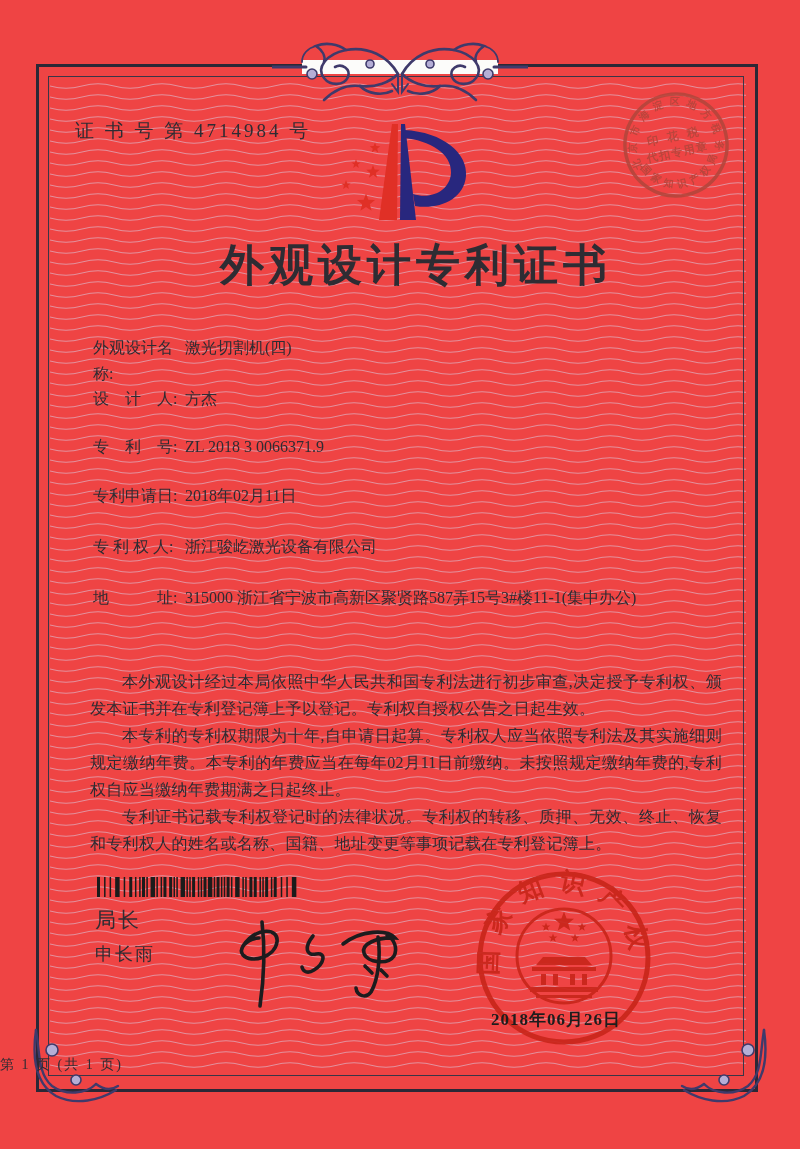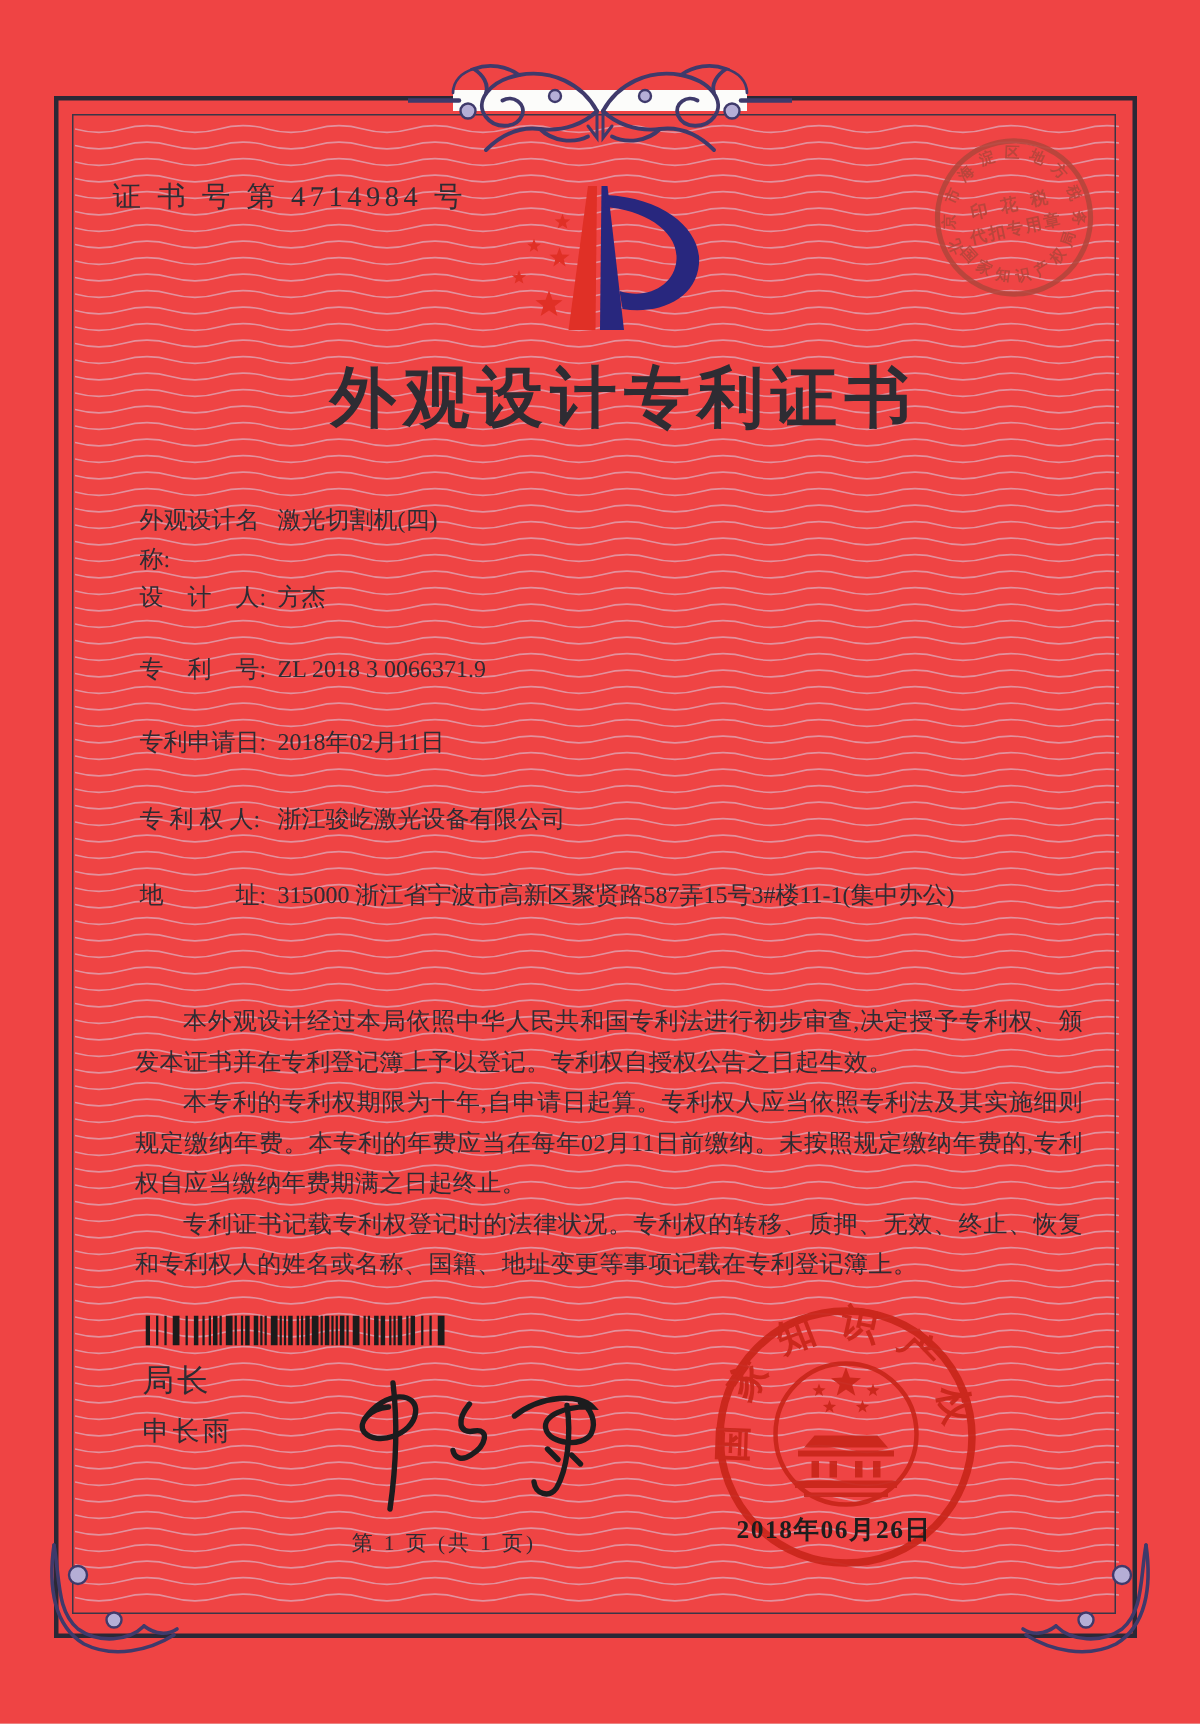--- a/index.html
+++ b/index.html
@@ -12,21 +12,21 @@
   #title{left:0;top:236px;width:800px;text-align:center;font-size:44px;font-weight:600;letter-spacing:5px;margin-left:16px;}
   .row{position:absolute;left:93px;font-size:16px;line-height:26px;}
   .lbl{display:inline-block;width:92px;vertical-align:top;}
   .val{display:inline-block;width:508px;vertical-align:top;}
   #grant-no{position:absolute;left:447px;top:0;white-space:nowrap;}
   #body-text{left:90px;top:668px;width:632px;font-size:16px;line-height:27px;text-align:justify;}
   #body-text p{margin:0;text-indent:2em;letter-spacing:0.3px;}
   #officer-title{left:95px;top:906px;font-size:21px;letter-spacing:2px;}
   #officer-name{left:95px;top:942px;font-size:18px;letter-spacing:2px;}
   #seal-date{left:491px;top:1008px;font-size:17px;letter-spacing:1px;color:#1d1d1d;font-weight:600;}
-  #footer{left:0;top:1020px;width:592px;text-align:center;font-size:14px;letter-spacing:2px;}
+  #footer{left:0;top:1056px;width:592px;text-align:left;font-size:14px;letter-spacing:2px;}
   svg{display:block;}
   .arc-text{font-family:"Liberation Serif","DejaVu Serif",serif;font-weight:700;}
 </style>
 </head>
 <body>
 
 <div id="page">
 
   <svg id="waves" class="abs" style="left:50px;top:78px;" width="696" height="996" viewBox="0 0 696 996">
       <path d="M0 8 q16 4.5 32 0 t 32 0 q16 4.5 32 0 t 32 0 q16 4.5 32 0 t 32 0 q16 4.5 32 0 t 32 0 q16 4.5 32 0 t 32 0 q16 4.5 32 0 t 32 0 q16 4.5 32 0 t 32 0 q16 4.5 32 0 t 32 0 q16 4.5 32 0 t 32 0 q16 4.5 32 0 t 32 0 q16 4.5 32 0 t 32 0M0 19 q16 4.5 32 0 t 32 0 q16 4.5 32 0 t 32 0 q16 4.5 32 0 t 32 0 q16 4.5 32 0 t 32 0 q16 4.5 32 0 t 32 0 q16 4.5 32 0 t 32 0 q16 4.5 32 0 t 32 0 q16 4.5 32 0 t 32 0 q16 4.5 32 0 t 32 0 q16 4.5 32 0 t 32 0 q16 4.5 32 0 t 32 0M0 30 q16 4.5 32 0 t 32 0 q16 4.5 32 0 t 32 0 q16 4.5 32 0 t 32 0 q16 4.5 32 0 t 32 0 q16 4.5 32 0 t 32 0 q16 4.5 32 0 t 32 0 q16 4.5 32 0 t 32 0 q16 4.5 32 0 t 32 0 q16 4.5 32 0 t 32 0 q16 4.5 32 0 t 32 0 q16 4.5 32 0 t 32 0M0 41 q16 4.5 32 0 t 32 0 q16 4.5 32 0 t 32 0 q16 4.5 32 0 t 32 0 q16 4.5 32 0 t 32 0 q16 4.5 32 0 t 32 0 q16 4.5 32 0 t 32 0 q16 4.5 32 0 t 32 0 q16 4.5 32 0 t 32 0 q16 4.5 32 0 t 32 0 q16 4.5 32 0 t 32 0 q16 4.5 32 0 t 32 0M0 52 q16 4.5 32 0 t 32 0 q16 4.5 32 0 t 32 0 q16 4.5 32 0 t 32 0 q16 4.5 32 0 t 32 0 q16 4.5 32 0 t 32 0 q16 4.5 32 0 t 32 0 q16 4.5 32 0 t 32 0 q16 4.5 32 0 t 32 0 q16 4.5 32 0 t 32 0 q16 4.5 32 0 t 32 0 q16 4.5 32 0 t 32 0M0 63 q16 4.5 32 0 t 32 0 q16 4.5 32 0 t 32 0 q16 4.5 32 0 t 32 0 q16 4.5 32 0 t 32 0 q16 4.5 32 0 t 32 0 q16 4.5 32 0 t 32 0 q16 4.5 32 0 t 32 0 q16 4.5 32 0 t 32 0 q16 4.5 32 0 t 32 0 q16 4.5 32 0 t 32 0 q16 4.5 32 0 t 32 0M0 74 q16 4.5 32 0 t 32 0 q16 4.5 32 0 t 32 0 q16 4.5 32 0 t 32 0 q16 4.5 32 0 t 32 0 q16 4.5 32 0 t 32 0 q16 4.5 32 0 t 32 0 q16 4.5 32 0 t 32 0 q16 4.5 32 0 t 32 0 q16 4.5 32 0 t 32 0 q16 4.5 32 0 t 32 0 q16 4.5 32 0 t 32 0M0 85 q16 4.5 32 0 t 32 0 q16 4.5 32 0 t 32 0 q16 4.5 32 0 t 32 0 q16 4.5 32 0 t 32 0 q16 4.5 32 0 t 32 0 q16 4.5 32 0 t 32 0 q16 4.5 32 0 t 32 0 q16 4.5 32 0 t 32 0 q16 4.5 32 0 t 32 0 q16 4.5 32 0 t 32 0 q16 4.5 32 0 t 32 0M0 96 q16 4.5 32 0 t 32 0 q16 4.5 32 0 t 32 0 q16 4.5 32 0 t 32 0 q16 4.5 32 0 t 32 0 q16 4.5 32 0 t 32 0 q16 4.5 32 0 t 32 0 q16 4.5 32 0 t 32 0 q16 4.5 32 0 t 32 0 q16 4.5 32 0 t 32 0 q16 4.5 32 0 t 32 0 q16 4.5 32 0 t 32 0M0 107 q16 4.5 32 0 t 32 0 q16 4.5 32 0 t 32 0 q16 4.5 32 0 t 32 0 q16 4.5 32 0 t 32 0 q16 4.5 32 0 t 32 0 q16 4.5 32 0 t 32 0 q16 4.5 32 0 t 32 0 q16 4.5 32 0 t 32 0 q16 4.5 32 0 t 32 0 q16 4.5 32 0 t 32 0 q16 4.5 32 0 t 32 0M0 118 q16 4.5 32 0 t 32 0 q16 4.5 32 0 t 32 0 q16 4.5 32 0 t 32 0 q16 4.5 32 0 t 32 0 q16 4.5 32 0 t 32 0 q16 4.5 32 0 t 32 0 q16 4.5 32 0 t 32 0 q16 4.5 32 0 t 32 0 q16 4.5 32 0 t 32 0 q16 4.5 32 0 t 32 0 q16 4.5 32 0 t 32 0M0 129 q16 4.5 32 0 t 32 0 q16 4.5 32 0 t 32 0 q16 4.5 32 0 t 32 0 q16 4.5 32 0 t 32 0 q16 4.5 32 0 t 32 0 q16 4.5 32 0 t 32 0 q16 4.5 32 0 t 32 0 q16 4.5 32 0 t 32 0 q16 4.5 32 0 t 32 0 q16 4.5 32 0 t 32 0 q16 4.5 32 0 t 32 0M0 140 q16 4.5 32 0 t 32 0 q16 4.5 32 0 t 32 0 q16 4.5 32 0 t 32 0 q16 4.5 32 0 t 32 0 q16 4.5 32 0 t 32 0 q16 4.5 32 0 t 32 0 q16 4.5 32 0 t 32 0 q16 4.5 32 0 t 32 0 q16 4.5 32 0 t 32 0 q16 4.5 32 0 t 32 0 q16 4.5 32 0 t 32 0M0 151 q16 4.5 32 0 t 32 0 q16 4.5 32 0 t 32 0 q16 4.5 32 0 t 32 0 q16 4.5 32 0 t 32 0 q16 4.5 32 0 t 32 0 q16 4.5 32 0 t 32 0 q16 4.5 32 0 t 32 0 q16 4.5 32 0 t 32 0 q16 4.5 32 0 t 32 0 q16 4.5 32 0 t 32 0 q16 4.5 32 0 t 32 0M0 162 q16 4.5 32 0 t 32 0 q16 4.5 32 0 t 32 0 q16 4.5 32 0 t 32 0 q16 4.5 32 0 t 32 0 q16 4.5 32 0 t 32 0 q16 4.5 32 0 t 32 0 q16 4.5 32 0 t 32 0 q16 4.5 32 0 t 32 0 q16 4.5 32 0 t 32 0 q16 4.5 32 0 t 32 0 q16 4.5 32 0 t 32 0M0 173 q16 4.5 32 0 t 32 0 q16 4.5 32 0 t 32 0 q16 4.5 32 0 t 32 0 q16 4.5 32 0 t 32 0 q16 4.5 32 0 t 32 0 q16 4.5 32 0 t 32 0 q16 4.5 32 0 t 32 0 q16 4.5 32 0 t 32 0 q16 4.5 32 0 t 32 0 q16 4.5 32 0 t 32 0 q16 4.5 32 0 t 32 0M0 184 q16 4.5 32 0 t 32 0 q16 4.5 32 0 t 32 0 q16 4.5 32 0 t 32 0 q16 4.5 32 0 t 32 0 q16 4.5 32 0 t 32 0 q16 4.5 32 0 t 32 0 q16 4.5 32 0 t 32 0 q16 4.5 32 0 t 32 0 q16 4.5 32 0 t 32 0 q16 4.5 32 0 t 32 0 q16 4.5 32 0 t 32 0M0 195 q16 4.5 32 0 t 32 0 q16 4.5 32 0 t 32 0 q16 4.5 32 0 t 32 0 q16 4.5 32 0 t 32 0 q16 4.5 32 0 t 32 0 q16 4.5 32 0 t 32 0 q16 4.5 32 0 t 32 0 q16 4.5 32 0 t 32 0 q16 4.5 32 0 t 32 0 q16 4.5 32 0 t 32 0 q16 4.5 32 0 t 32 0M0 206 q16 4.5 32 0 t 32 0 q16 4.5 32 0 t 32 0 q16 4.5 32 0 t 32 0 q16 4.5 32 0 t 32 0 q16 4.5 32 0 t 32 0 q16 4.5 32 0 t 32 0 q16 4.5 32 0 t 32 0 q16 4.5 32 0 t 32 0 q16 4.5 32 0 t 32 0 q16 4.5 32 0 t 32 0 q16 4.5 32 0 t 32 0M0 217 q16 4.5 32 0 t 32 0 q16 4.5 32 0 t 32 0 q16 4.5 32 0 t 32 0 q16 4.5 32 0 t 32 0 q16 4.5 32 0 t 32 0 q16 4.5 32 0 t 32 0 q16 4.5 32 0 t 32 0 q16 4.5 32 0 t 32 0 q16 4.5 32 0 t 32 0 q16 4.5 32 0 t 32 0 q16 4.5 32 0 t 32 0M0 228 q16 4.5 32 0 t 32 0 q16 4.5 32 0 t 32 0 q16 4.5 32 0 t 32 0 q16 4.5 32 0 t 32 0 q16 4.5 32 0 t 32 0 q16 4.5 32 0 t 32 0 q16 4.5 32 0 t 32 0 q16 4.5 32 0 t 32 0 q16 4.5 32 0 t 32 0 q16 4.5 32 0 t 32 0 q16 4.5 32 0 t 32 0M0 239 q16 4.5 32 0 t 32 0 q16 4.5 32 0 t 32 0 q16 4.5 32 0 t 32 0 q16 4.5 32 0 t 32 0 q16 4.5 32 0 t 32 0 q16 4.5 32 0 t 32 0 q16 4.5 32 0 t 32 0 q16 4.5 32 0 t 32 0 q16 4.5 32 0 t 32 0 q16 4.5 32 0 t 32 0 q16 4.5 32 0 t 32 0M0 250 q16 4.5 32 0 t 32 0 q16 4.5 32 0 t 32 0 q16 4.5 32 0 t 32 0 q16 4.5 32 0 t 32 0 q16 4.5 32 0 t 32 0 q16 4.5 32 0 t 32 0 q16 4.5 32 0 t 32 0 q16 4.5 32 0 t 32 0 q16 4.5 32 0 t 32 0 q16 4.5 32 0 t 32 0 q16 4.5 32 0 t 32 0M0 261 q16 4.5 32 0 t 32 0 q16 4.5 32 0 t 32 0 q16 4.5 32 0 t 32 0 q16 4.5 32 0 t 32 0 q16 4.5 32 0 t 32 0 q16 4.5 32 0 t 32 0 q16 4.5 32 0 t 32 0 q16 4.5 32 0 t 32 0 q16 4.5 32 0 t 32 0 q16 4.5 32 0 t 32 0 q16 4.5 32 0 t 32 0M0 272 q16 4.5 32 0 t 32 0 q16 4.5 32 0 t 32 0 q16 4.5 32 0 t 32 0 q16 4.5 32 0 t 32 0 q16 4.5 32 0 t 32 0 q16 4.5 32 0 t 32 0 q16 4.5 32 0 t 32 0 q16 4.5 32 0 t 32 0 q16 4.5 32 0 t 32 0 q16 4.5 32 0 t 32 0 q16 4.5 32 0 t 32 0M0 283 q16 4.5 32 0 t 32 0 q16 4.5 32 0 t 32 0 q16 4.5 32 0 t 32 0 q16 4.5 32 0 t 32 0 q16 4.5 32 0 t 32 0 q16 4.5 32 0 t 32 0 q16 4.5 32 0 t 32 0 q16 4.5 32 0 t 32 0 q16 4.5 32 0 t 32 0 q16 4.5 32 0 t 32 0 q16 4.5 32 0 t 32 0M0 294 q16 4.5 32 0 t 32 0 q16 4.5 32 0 t 32 0 q16 4.5 32 0 t 32 0 q16 4.5 32 0 t 32 0 q16 4.5 32 0 t 32 0 q16 4.5 32 0 t 32 0 q16 4.5 32 0 t 32 0 q16 4.5 32 0 t 32 0 q16 4.5 32 0 t 32 0 q16 4.5 32 0 t 32 0 q16 4.5 32 0 t 32 0M0 305 q16 4.5 32 0 t 32 0 q16 4.5 32 0 t 32 0 q16 4.5 32 0 t 32 0 q16 4.5 32 0 t 32 0 q16 4.5 32 0 t 32 0 q16 4.5 32 0 t 32 0 q16 4.5 32 0 t 32 0 q16 4.5 32 0 t 32 0 q16 4.5 32 0 t 32 0 q16 4.5 32 0 t 32 0 q16 4.5 32 0 t 32 0M0 316 q16 4.5 32 0 t 32 0 q16 4.5 32 0 t 32 0 q16 4.5 32 0 t 32 0 q16 4.5 32 0 t 32 0 q16 4.5 32 0 t 32 0 q16 4.5 32 0 t 32 0 q16 4.5 32 0 t 32 0 q16 4.5 32 0 t 32 0 q16 4.5 32 0 t 32 0 q16 4.5 32 0 t 32 0 q16 4.5 32 0 t 32 0M0 327 q16 4.5 32 0 t 32 0 q16 4.5 32 0 t 32 0 q16 4.5 32 0 t 32 0 q16 4.5 32 0 t 32 0 q16 4.5 32 0 t 32 0 q16 4.5 32 0 t 32 0 q16 4.5 32 0 t 32 0 q16 4.5 32 0 t 32 0 q16 4.5 32 0 t 32 0 q16 4.5 32 0 t 32 0 q16 4.5 32 0 t 32 0M0 338 q16 4.5 32 0 t 32 0 q16 4.5 32 0 t 32 0 q16 4.5 32 0 t 32 0 q16 4.5 32 0 t 32 0 q16 4.5 32 0 t 32 0 q16 4.5 32 0 t 32 0 q16 4.5 32 0 t 32 0 q16 4.5 32 0 t 32 0 q16 4.5 32 0 t 32 0 q16 4.5 32 0 t 32 0 q16 4.5 32 0 t 32 0M0 349 q16 4.5 32 0 t 32 0 q16 4.5 32 0 t 32 0 q16 4.5 32 0 t 32 0 q16 4.5 32 0 t 32 0 q16 4.5 32 0 t 32 0 q16 4.5 32 0 t 32 0 q16 4.5 32 0 t 32 0 q16 4.5 32 0 t 32 0 q16 4.5 32 0 t 32 0 q16 4.5 32 0 t 32 0 q16 4.5 32 0 t 32 0M0 360 q16 4.5 32 0 t 32 0 q16 4.5 32 0 t 32 0 q16 4.5 32 0 t 32 0 q16 4.5 32 0 t 32 0 q16 4.5 32 0 t 32 0 q16 4.5 32 0 t 32 0 q16 4.5 32 0 t 32 0 q16 4.5 32 0 t 32 0 q16 4.5 32 0 t 32 0 q16 4.5 32 0 t 32 0 q16 4.5 32 0 t 32 0M0 371 q16 4.5 32 0 t 32 0 q16 4.5 32 0 t 32 0 q16 4.5 32 0 t 32 0 q16 4.5 32 0 t 32 0 q16 4.5 32 0 t 32 0 q16 4.5 32 0 t 32 0 q16 4.5 32 0 t 32 0 q16 4.5 32 0 t 32 0 q16 4.5 32 0 t 32 0 q16 4.5 32 0 t 32 0 q16 4.5 32 0 t 32 0M0 382 q16 4.5 32 0 t 32 0 q16 4.5 32 0 t 32 0 q16 4.5 32 0 t 32 0 q16 4.5 32 0 t 32 0 q16 4.5 32 0 t 32 0 q16 4.5 32 0 t 32 0 q16 4.5 32 0 t 32 0 q16 4.5 32 0 t 32 0 q16 4.5 32 0 t 32 0 q16 4.5 32 0 t 32 0 q16 4.5 32 0 t 32 0M0 393 q16 4.5 32 0 t 32 0 q16 4.5 32 0 t 32 0 q16 4.5 32 0 t 32 0 q16 4.5 32 0 t 32 0 q16 4.5 32 0 t 32 0 q16 4.5 32 0 t 32 0 q16 4.5 32 0 t 32 0 q16 4.5 32 0 t 32 0 q16 4.5 32 0 t 32 0 q16 4.5 32 0 t 32 0 q16 4.5 32 0 t 32 0M0 404 q16 4.5 32 0 t 32 0 q16 4.5 32 0 t 32 0 q16 4.5 32 0 t 32 0 q16 4.5 32 0 t 32 0 q16 4.5 32 0 t 32 0 q16 4.5 32 0 t 32 0 q16 4.5 32 0 t 32 0 q16 4.5 32 0 t 32 0 q16 4.5 32 0 t 32 0 q16 4.5 32 0 t 32 0 q16 4.5 32 0 t 32 0M0 415 q16 4.5 32 0 t 32 0 q16 4.5 32 0 t 32 0 q16 4.5 32 0 t 32 0 q16 4.5 32 0 t 32 0 q16 4.5 32 0 t 32 0 q16 4.5 32 0 t 32 0 q16 4.5 32 0 t 32 0 q16 4.5 32 0 t 32 0 q16 4.5 32 0 t 32 0 q16 4.5 32 0 t 32 0 q16 4.5 32 0 t 32 0M0 426 q16 4.5 32 0 t 32 0 q16 4.5 32 0 t 32 0 q16 4.5 32 0 t 32 0 q16 4.5 32 0 t 32 0 q16 4.5 32 0 t 32 0 q16 4.5 32 0 t 32 0 q16 4.5 32 0 t 32 0 q16 4.5 32 0 t 32 0 q16 4.5 32 0 t 32 0 q16 4.5 32 0 t 32 0 q16 4.5 32 0 t 32 0M0 437 q16 4.5 32 0 t 32 0 q16 4.5 32 0 t 32 0 q16 4.5 32 0 t 32 0 q16 4.5 32 0 t 32 0 q16 4.5 32 0 t 32 0 q16 4.5 32 0 t 32 0 q16 4.5 32 0 t 32 0 q16 4.5 32 0 t 32 0 q16 4.5 32 0 t 32 0 q16 4.5 32 0 t 32 0 q16 4.5 32 0 t 32 0M0 448 q16 4.5 32 0 t 32 0 q16 4.5 32 0 t 32 0 q16 4.5 32 0 t 32 0 q16 4.5 32 0 t 32 0 q16 4.5 32 0 t 32 0 q16 4.5 32 0 t 32 0 q16 4.5 32 0 t 32 0 q16 4.5 32 0 t 32 0 q16 4.5 32 0 t 32 0 q16 4.5 32 0 t 32 0 q16 4.5 32 0 t 32 0M0 459 q16 4.5 32 0 t 32 0 q16 4.5 32 0 t 32 0 q16 4.5 32 0 t 32 0 q16 4.5 32 0 t 32 0 q16 4.5 32 0 t 32 0 q16 4.5 32 0 t 32 0 q16 4.5 32 0 t 32 0 q16 4.5 32 0 t 32 0 q16 4.5 32 0 t 32 0 q16 4.5 32 0 t 32 0 q16 4.5 32 0 t 32 0M0 470 q16 4.5 32 0 t 32 0 q16 4.5 32 0 t 32 0 q16 4.5 32 0 t 32 0 q16 4.5 32 0 t 32 0 q16 4.5 32 0 t 32 0 q16 4.5 32 0 t 32 0 q16 4.5 32 0 t 32 0 q16 4.5 32 0 t 32 0 q16 4.5 32 0 t 32 0 q16 4.5 32 0 t 32 0 q16 4.5 32 0 t 32 0M0 481 q16 4.5 32 0 t 32 0 q16 4.5 32 0 t 32 0 q16 4.5 32 0 t 32 0 q16 4.5 32 0 t 32 0 q16 4.5 32 0 t 32 0 q16 4.5 32 0 t 32 0 q16 4.5 32 0 t 32 0 q16 4.5 32 0 t 32 0 q16 4.5 32 0 t 32 0 q16 4.5 32 0 t 32 0 q16 4.5 32 0 t 32 0M0 492 q16 4.5 32 0 t 32 0 q16 4.5 32 0 t 32 0 q16 4.5 32 0 t 32 0 q16 4.5 32 0 t 32 0 q16 4.5 32 0 t 32 0 q16 4.5 32 0 t 32 0 q16 4.5 32 0 t 32 0 q16 4.5 32 0 t 32 0 q16 4.5 32 0 t 32 0 q16 4.5 32 0 t 32 0 q16 4.5 32 0 t 32 0M0 503 q16 4.5 32 0 t 32 0 q16 4.5 32 0 t 32 0 q16 4.5 32 0 t 32 0 q16 4.5 32 0 t 32 0 q16 4.5 32 0 t 32 0 q16 4.5 32 0 t 32 0 q16 4.5 32 0 t 32 0 q16 4.5 32 0 t 32 0 q16 4.5 32 0 t 32 0 q16 4.5 32 0 t 32 0 q16 4.5 32 0 t 32 0M0 514 q16 4.5 32 0 t 32 0 q16 4.5 32 0 t 32 0 q16 4.5 32 0 t 32 0 q16 4.5 32 0 t 32 0 q16 4.5 32 0 t 32 0 q16 4.5 32 0 t 32 0 q16 4.5 32 0 t 32 0 q16 4.5 32 0 t 32 0 q16 4.5 32 0 t 32 0 q16 4.5 32 0 t 32 0 q16 4.5 32 0 t 32 0M0 525 q16 4.5 32 0 t 32 0 q16 4.5 32 0 t 32 0 q16 4.5 32 0 t 32 0 q16 4.5 32 0 t 32 0 q16 4.5 32 0 t 32 0 q16 4.5 32 0 t 32 0 q16 4.5 32 0 t 32 0 q16 4.5 32 0 t 32 0 q16 4.5 32 0 t 32 0 q16 4.5 32 0 t 32 0 q16 4.5 32 0 t 32 0M0 536 q16 4.5 32 0 t 32 0 q16 4.5 32 0 t 32 0 q16 4.5 32 0 t 32 0 q16 4.5 32 0 t 32 0 q16 4.5 32 0 t 32 0 q16 4.5 32 0 t 32 0 q16 4.5 32 0 t 32 0 q16 4.5 32 0 t 32 0 q16 4.5 32 0 t 32 0 q16 4.5 32 0 t 32 0 q16 4.5 32 0 t 32 0M0 547 q16 4.5 32 0 t 32 0 q16 4.5 32 0 t 32 0 q16 4.5 32 0 t 32 0 q16 4.5 32 0 t 32 0 q16 4.5 32 0 t 32 0 q16 4.5 32 0 t 32 0 q16 4.5 32 0 t 32 0 q16 4.5 32 0 t 32 0 q16 4.5 32 0 t 32 0 q16 4.5 32 0 t 32 0 q16 4.5 32 0 t 32 0M0 558 q16 4.5 32 0 t 32 0 q16 4.5 32 0 t 32 0 q16 4.5 32 0 t 32 0 q16 4.5 32 0 t 32 0 q16 4.5 32 0 t 32 0 q16 4.5 32 0 t 32 0 q16 4.5 32 0 t 32 0 q16 4.5 32 0 t 32 0 q16 4.5 32 0 t 32 0 q16 4.5 32 0 t 32 0 q16 4.5 32 0 t 32 0M0 569 q16 4.5 32 0 t 32 0 q16 4.5 32 0 t 32 0 q16 4.5 32 0 t 32 0 q16 4.5 32 0 t 32 0 q16 4.5 32 0 t 32 0 q16 4.5 32 0 t 32 0 q16 4.5 32 0 t 32 0 q16 4.5 32 0 t 32 0 q16 4.5 32 0 t 32 0 q16 4.5 32 0 t 32 0 q16 4.5 32 0 t 32 0M0 580 q16 4.5 32 0 t 32 0 q16 4.5 32 0 t 32 0 q16 4.5 32 0 t 32 0 q16 4.5 32 0 t 32 0 q16 4.5 32 0 t 32 0 q16 4.5 32 0 t 32 0 q16 4.5 32 0 t 32 0 q16 4.5 32 0 t 32 0 q16 4.5 32 0 t 32 0 q16 4.5 32 0 t 32 0 q16 4.5 32 0 t 32 0M0 591 q16 4.5 32 0 t 32 0 q16 4.5 32 0 t 32 0 q16 4.5 32 0 t 32 0 q16 4.5 32 0 t 32 0 q16 4.5 32 0 t 32 0 q16 4.5 32 0 t 32 0 q16 4.5 32 0 t 32 0 q16 4.5 32 0 t 32 0 q16 4.5 32 0 t 32 0 q16 4.5 32 0 t 32 0 q16 4.5 32 0 t 32 0M0 602 q16 4.5 32 0 t 32 0 q16 4.5 32 0 t 32 0 q16 4.5 32 0 t 32 0 q16 4.5 32 0 t 32 0 q16 4.5 32 0 t 32 0 q16 4.5 32 0 t 32 0 q16 4.5 32 0 t 32 0 q16 4.5 32 0 t 32 0 q16 4.5 32 0 t 32 0 q16 4.5 32 0 t 32 0 q16 4.5 32 0 t 32 0M0 613 q16 4.5 32 0 t 32 0 q16 4.5 32 0 t 32 0 q16 4.5 32 0 t 32 0 q16 4.5 32 0 t 32 0 q16 4.5 32 0 t 32 0 q16 4.5 32 0 t 32 0 q16 4.5 32 0 t 32 0 q16 4.5 32 0 t 32 0 q16 4.5 32 0 t 32 0 q16 4.5 32 0 t 32 0 q16 4.5 32 0 t 32 0M0 624 q16 4.5 32 0 t 32 0 q16 4.5 32 0 t 32 0 q16 4.5 32 0 t 32 0 q16 4.5 32 0 t 32 0 q16 4.5 32 0 t 32 0 q16 4.5 32 0 t 32 0 q16 4.5 32 0 t 32 0 q16 4.5 32 0 t 32 0 q16 4.5 32 0 t 32 0 q16 4.5 32 0 t 32 0 q16 4.5 32 0 t 32 0M0 635 q16 4.5 32 0 t 32 0 q16 4.5 32 0 t 32 0 q16 4.5 32 0 t 32 0 q16 4.5 32 0 t 32 0 q16 4.5 32 0 t 32 0 q16 4.5 32 0 t 32 0 q16 4.5 32 0 t 32 0 q16 4.5 32 0 t 32 0 q16 4.5 32 0 t 32 0 q16 4.5 32 0 t 32 0 q16 4.5 32 0 t 32 0M0 646 q16 4.5 32 0 t 32 0 q16 4.5 32 0 t 32 0 q16 4.5 32 0 t 32 0 q16 4.5 32 0 t 32 0 q16 4.5 32 0 t 32 0 q16 4.5 32 0 t 32 0 q16 4.5 32 0 t 32 0 q16 4.5 32 0 t 32 0 q16 4.5 32 0 t 32 0 q16 4.5 32 0 t 32 0 q16 4.5 32 0 t 32 0M0 657 q16 4.5 32 0 t 32 0 q16 4.5 32 0 t 32 0 q16 4.5 32 0 t 32 0 q16 4.5 32 0 t 32 0 q16 4.5 32 0 t 32 0 q16 4.5 32 0 t 32 0 q16 4.5 32 0 t 32 0 q16 4.5 32 0 t 32 0 q16 4.5 32 0 t 32 0 q16 4.5 32 0 t 32 0 q16 4.5 32 0 t 32 0M0 668 q16 4.5 32 0 t 32 0 q16 4.5 32 0 t 32 0 q16 4.5 32 0 t 32 0 q16 4.5 32 0 t 32 0 q16 4.5 32 0 t 32 0 q16 4.5 32 0 t 32 0 q16 4.5 32 0 t 32 0 q16 4.5 32 0 t 32 0 q16 4.5 32 0 t 32 0 q16 4.5 32 0 t 32 0 q16 4.5 32 0 t 32 0M0 679 q16 4.5 32 0 t 32 0 q16 4.5 32 0 t 32 0 q16 4.5 32 0 t 32 0 q16 4.5 32 0 t 32 0 q16 4.5 32 0 t 32 0 q16 4.5 32 0 t 32 0 q16 4.5 32 0 t 32 0 q16 4.5 32 0 t 32 0 q16 4.5 32 0 t 32 0 q16 4.5 32 0 t 32 0 q16 4.5 32 0 t 32 0M0 690 q16 4.5 32 0 t 32 0 q16 4.5 32 0 t 32 0 q16 4.5 32 0 t 32 0 q16 4.5 32 0 t 32 0 q16 4.5 32 0 t 32 0 q16 4.5 32 0 t 32 0 q16 4.5 32 0 t 32 0 q16 4.5 32 0 t 32 0 q16 4.5 32 0 t 32 0 q16 4.5 32 0 t 32 0 q16 4.5 32 0 t 32 0M0 701 q16 4.5 32 0 t 32 0 q16 4.5 32 0 t 32 0 q16 4.5 32 0 t 32 0 q16 4.5 32 0 t 32 0 q16 4.5 32 0 t 32 0 q16 4.5 32 0 t 32 0 q16 4.5 32 0 t 32 0 q16 4.5 32 0 t 32 0 q16 4.5 32 0 t 32 0 q16 4.5 32 0 t 32 0 q16 4.5 32 0 t 32 0M0 712 q16 4.5 32 0 t 32 0 q16 4.5 32 0 t 32 0 q16 4.5 32 0 t 32 0 q16 4.5 32 0 t 32 0 q16 4.5 32 0 t 32 0 q16 4.5 32 0 t 32 0 q16 4.5 32 0 t 32 0 q16 4.5 32 0 t 32 0 q16 4.5 32 0 t 32 0 q16 4.5 32 0 t 32 0 q16 4.5 32 0 t 32 0M0 723 q16 4.5 32 0 t 32 0 q16 4.5 32 0 t 32 0 q16 4.5 32 0 t 32 0 q16 4.5 32 0 t 32 0 q16 4.5 32 0 t 32 0 q16 4.5 32 0 t 32 0 q16 4.5 32 0 t 32 0 q16 4.5 32 0 t 32 0 q16 4.5 32 0 t 32 0 q16 4.5 32 0 t 32 0 q16 4.5 32 0 t 32 0M0 734 q16 4.5 32 0 t 32 0 q16 4.5 32 0 t 32 0 q16 4.5 32 0 t 32 0 q16 4.5 32 0 t 32 0 q16 4.5 32 0 t 32 0 q16 4.5 32 0 t 32 0 q16 4.5 32 0 t 32 0 q16 4.5 32 0 t 32 0 q16 4.5 32 0 t 32 0 q16 4.5 32 0 t 32 0 q16 4.5 32 0 t 32 0M0 745 q16 4.5 32 0 t 32 0 q16 4.5 32 0 t 32 0 q16 4.5 32 0 t 32 0 q16 4.5 32 0 t 32 0 q16 4.5 32 0 t 32 0 q16 4.5 32 0 t 32 0 q16 4.5 32 0 t 32 0 q16 4.5 32 0 t 32 0 q16 4.5 32 0 t 32 0 q16 4.5 32 0 t 32 0 q16 4.5 32 0 t 32 0M0 756 q16 4.5 32 0 t 32 0 q16 4.5 32 0 t 32 0 q16 4.5 32 0 t 32 0 q16 4.5 32 0 t 32 0 q16 4.5 32 0 t 32 0 q16 4.5 32 0 t 32 0 q16 4.5 32 0 t 32 0 q16 4.5 32 0 t 32 0 q16 4.5 32 0 t 32 0 q16 4.5 32 0 t 32 0 q16 4.5 32 0 t 32 0M0 767 q16 4.5 32 0 t 32 0 q16 4.5 32 0 t 32 0 q16 4.5 32 0 t 32 0 q16 4.5 32 0 t 32 0 q16 4.5 32 0 t 32 0 q16 4.5 32 0 t 32 0 q16 4.5 32 0 t 32 0 q16 4.5 32 0 t 32 0 q16 4.5 32 0 t 32 0 q16 4.5 32 0 t 32 0 q16 4.5 32 0 t 32 0M0 778 q16 4.5 32 0 t 32 0 q16 4.5 32 0 t 32 0 q16 4.5 32 0 t 32 0 q16 4.5 32 0 t 32 0 q16 4.5 32 0 t 32 0 q16 4.5 32 0 t 32 0 q16 4.5 32 0 t 32 0 q16 4.5 32 0 t 32 0 q16 4.5 32 0 t 32 0 q16 4.5 32 0 t 32 0 q16 4.5 32 0 t 32 0M0 789 q16 4.5 32 0 t 32 0 q16 4.5 32 0 t 32 0 q16 4.5 32 0 t 32 0 q16 4.5 32 0 t 32 0 q16 4.5 32 0 t 32 0 q16 4.5 32 0 t 32 0 q16 4.5 32 0 t 32 0 q16 4.5 32 0 t 32 0 q16 4.5 32 0 t 32 0 q16 4.5 32 0 t 32 0 q16 4.5 32 0 t 32 0M0 800 q16 4.5 32 0 t 32 0 q16 4.5 32 0 t 32 0 q16 4.5 32 0 t 32 0 q16 4.5 32 0 t 32 0 q16 4.5 32 0 t 32 0 q16 4.5 32 0 t 32 0 q16 4.5 32 0 t 32 0 q16 4.5 32 0 t 32 0 q16 4.5 32 0 t 32 0 q16 4.5 32 0 t 32 0 q16 4.5 32 0 t 32 0M0 811 q16 4.5 32 0 t 32 0 q16 4.5 32 0 t 32 0 q16 4.5 32 0 t 32 0 q16 4.5 32 0 t 32 0 q16 4.5 32 0 t 32 0 q16 4.5 32 0 t 32 0 q16 4.5 32 0 t 32 0 q16 4.5 32 0 t 32 0 q16 4.5 32 0 t 32 0 q16 4.5 32 0 t 32 0 q16 4.5 32 0 t 32 0M0 822 q16 4.5 32 0 t 32 0 q16 4.5 32 0 t 32 0 q16 4.5 32 0 t 32 0 q16 4.5 32 0 t 32 0 q16 4.5 32 0 t 32 0 q16 4.5 32 0 t 32 0 q16 4.5 32 0 t 32 0 q16 4.5 32 0 t 32 0 q16 4.5 32 0 t 32 0 q16 4.5 32 0 t 32 0 q16 4.5 32 0 t 32 0M0 833 q16 4.5 32 0 t 32 0 q16 4.5 32 0 t 32 0 q16 4.5 32 0 t 32 0 q16 4.5 32 0 t 32 0 q16 4.5 32 0 t 32 0 q16 4.5 32 0 t 32 0 q16 4.5 32 0 t 32 0 q16 4.5 32 0 t 32 0 q16 4.5 32 0 t 32 0 q16 4.5 32 0 t 32 0 q16 4.5 32 0 t 32 0M0 844 q16 4.5 32 0 t 32 0 q16 4.5 32 0 t 32 0 q16 4.5 32 0 t 32 0 q16 4.5 32 0 t 32 0 q16 4.5 32 0 t 32 0 q16 4.5 32 0 t 32 0 q16 4.5 32 0 t 32 0 q16 4.5 32 0 t 32 0 q16 4.5 32 0 t 32 0 q16 4.5 32 0 t 32 0 q16 4.5 32 0 t 32 0M0 855 q16 4.5 32 0 t 32 0 q16 4.5 32 0 t 32 0 q16 4.5 32 0 t 32 0 q16 4.5 32 0 t 32 0 q16 4.5 32 0 t 32 0 q16 4.5 32 0 t 32 0 q16 4.5 32 0 t 32 0 q16 4.5 32 0 t 32 0 q16 4.5 32 0 t 32 0 q16 4.5 32 0 t 32 0 q16 4.5 32 0 t 32 0M0 866 q16 4.5 32 0 t 32 0 q16 4.5 32 0 t 32 0 q16 4.5 32 0 t 32 0 q16 4.5 32 0 t 32 0 q16 4.5 32 0 t 32 0 q16 4.5 32 0 t 32 0 q16 4.5 32 0 t 32 0 q16 4.5 32 0 t 32 0 q16 4.5 32 0 t 32 0 q16 4.5 32 0 t 32 0 q16 4.5 32 0 t 32 0M0 877 q16 4.5 32 0 t 32 0 q16 4.5 32 0 t 32 0 q16 4.5 32 0 t 32 0 q16 4.5 32 0 t 32 0 q16 4.5 32 0 t 32 0 q16 4.5 32 0 t 32 0 q16 4.5 32 0 t 32 0 q16 4.5 32 0 t 32 0 q16 4.5 32 0 t 32 0 q16 4.5 32 0 t 32 0 q16 4.5 32 0 t 32 0M0 888 q16 4.5 32 0 t 32 0 q16 4.5 32 0 t 32 0 q16 4.5 32 0 t 32 0 q16 4.5 32 0 t 32 0 q16 4.5 32 0 t 32 0 q16 4.5 32 0 t 32 0 q16 4.5 32 0 t 32 0 q16 4.5 32 0 t 32 0 q16 4.5 32 0 t 32 0 q16 4.5 32 0 t 32 0 q16 4.5 32 0 t 32 0M0 899 q16 4.5 32 0 t 32 0 q16 4.5 32 0 t 32 0 q16 4.5 32 0 t 32 0 q16 4.5 32 0 t 32 0 q16 4.5 32 0 t 32 0 q16 4.5 32 0 t 32 0 q16 4.5 32 0 t 32 0 q16 4.5 32 0 t 32 0 q16 4.5 32 0 t 32 0 q16 4.5 32 0 t 32 0 q16 4.5 32 0 t 32 0M0 910 q16 4.5 32 0 t 32 0 q16 4.5 32 0 t 32 0 q16 4.5 32 0 t 32 0 q16 4.5 32 0 t 32 0 q16 4.5 32 0 t 32 0 q16 4.5 32 0 t 32 0 q16 4.5 32 0 t 32 0 q16 4.5 32 0 t 32 0 q16 4.5 32 0 t 32 0 q16 4.5 32 0 t 32 0 q16 4.5 32 0 t 32 0M0 921 q16 4.5 32 0 t 32 0 q16 4.5 32 0 t 32 0 q16 4.5 32 0 t 32 0 q16 4.5 32 0 t 32 0 q16 4.5 32 0 t 32 0 q16 4.5 32 0 t 32 0 q16 4.5 32 0 t 32 0 q16 4.5 32 0 t 32 0 q16 4.5 32 0 t 32 0 q16 4.5 32 0 t 32 0 q16 4.5 32 0 t 32 0M0 932 q16 4.5 32 0 t 32 0 q16 4.5 32 0 t 32 0 q16 4.5 32 0 t 32 0 q16 4.5 32 0 t 32 0 q16 4.5 32 0 t 32 0 q16 4.5 32 0 t 32 0 q16 4.5 32 0 t 32 0 q16 4.5 32 0 t 32 0 q16 4.5 32 0 t 32 0 q16 4.5 32 0 t 32 0 q16 4.5 32 0 t 32 0M0 943 q16 4.5 32 0 t 32 0 q16 4.5 32 0 t 32 0 q16 4.5 32 0 t 32 0 q16 4.5 32 0 t 32 0 q16 4.5 32 0 t 32 0 q16 4.5 32 0 t 32 0 q16 4.5 32 0 t 32 0 q16 4.5 32 0 t 32 0 q16 4.5 32 0 t 32 0 q16 4.5 32 0 t 32 0 q16 4.5 32 0 t 32 0M0 954 q16 4.5 32 0 t 32 0 q16 4.5 32 0 t 32 0 q16 4.5 32 0 t 32 0 q16 4.5 32 0 t 32 0 q16 4.5 32 0 t 32 0 q16 4.5 32 0 t 32 0 q16 4.5 32 0 t 32 0 q16 4.5 32 0 t 32 0 q16 4.5 32 0 t 32 0 q16 4.5 32 0 t 32 0 q16 4.5 32 0 t 32 0M0 965 q16 4.5 32 0 t 32 0 q16 4.5 32 0 t 32 0 q16 4.5 32 0 t 32 0 q16 4.5 32 0 t 32 0 q16 4.5 32 0 t 32 0 q16 4.5 32 0 t 32 0 q16 4.5 32 0 t 32 0 q16 4.5 32 0 t 32 0 q16 4.5 32 0 t 32 0 q16 4.5 32 0 t 32 0 q16 4.5 32 0 t 32 0M0 976 q16 4.5 32 0 t 32 0 q16 4.5 32 0 t 32 0 q16 4.5 32 0 t 32 0 q16 4.5 32 0 t 32 0 q16 4.5 32 0 t 32 0 q16 4.5 32 0 t 32 0 q16 4.5 32 0 t 32 0 q16 4.5 32 0 t 32 0 q16 4.5 32 0 t 32 0 q16 4.5 32 0 t 32 0 q16 4.5 32 0 t 32 0M0 987 q16 4.5 32 0 t 32 0 q16 4.5 32 0 t 32 0 q16 4.5 32 0 t 32 0 q16 4.5 32 0 t 32 0 q16 4.5 32 0 t 32 0 q16 4.5 32 0 t 32 0 q16 4.5 32 0 t 32 0 q16 4.5 32 0 t 32 0 q16 4.5 32 0 t 32 0 q16 4.5 32 0 t 32 0 q16 4.5 32 0 t 32 0" fill="none" stroke="#d8d2e8" stroke-width="1" opacity="0.55"></path>

